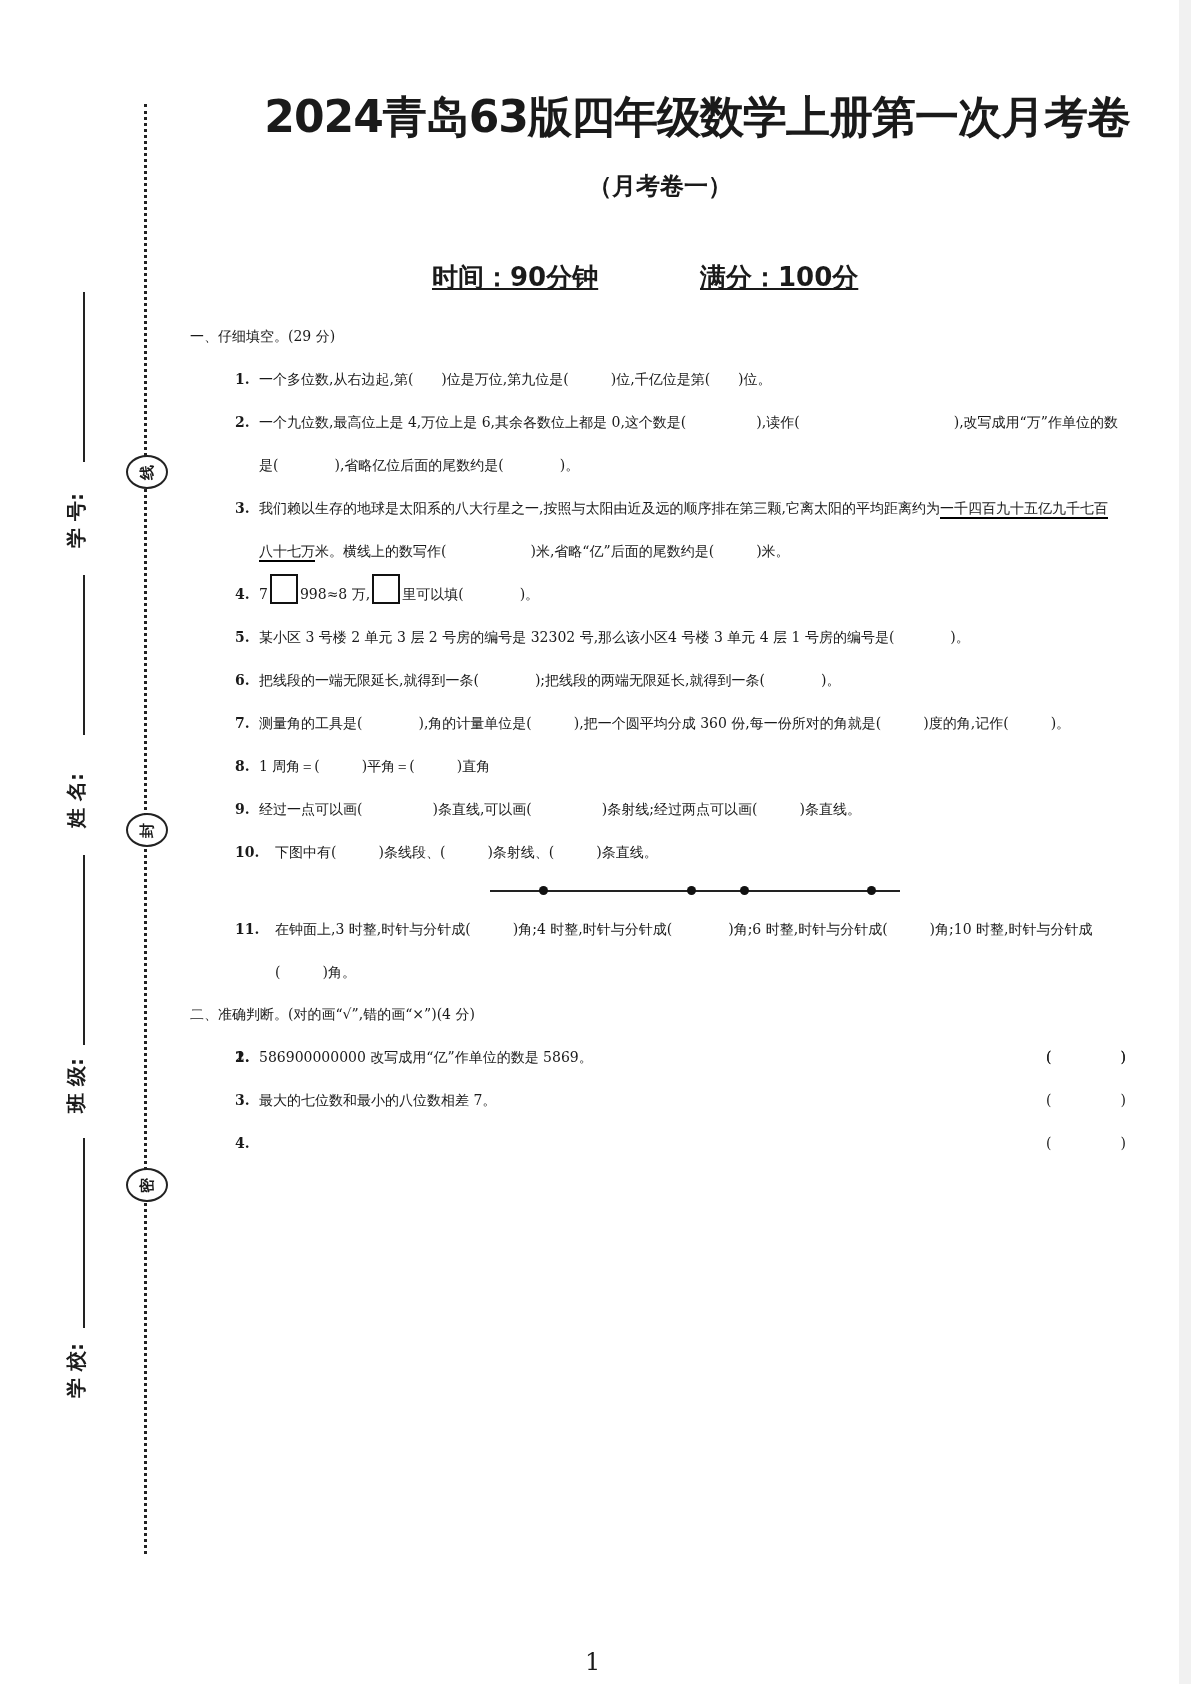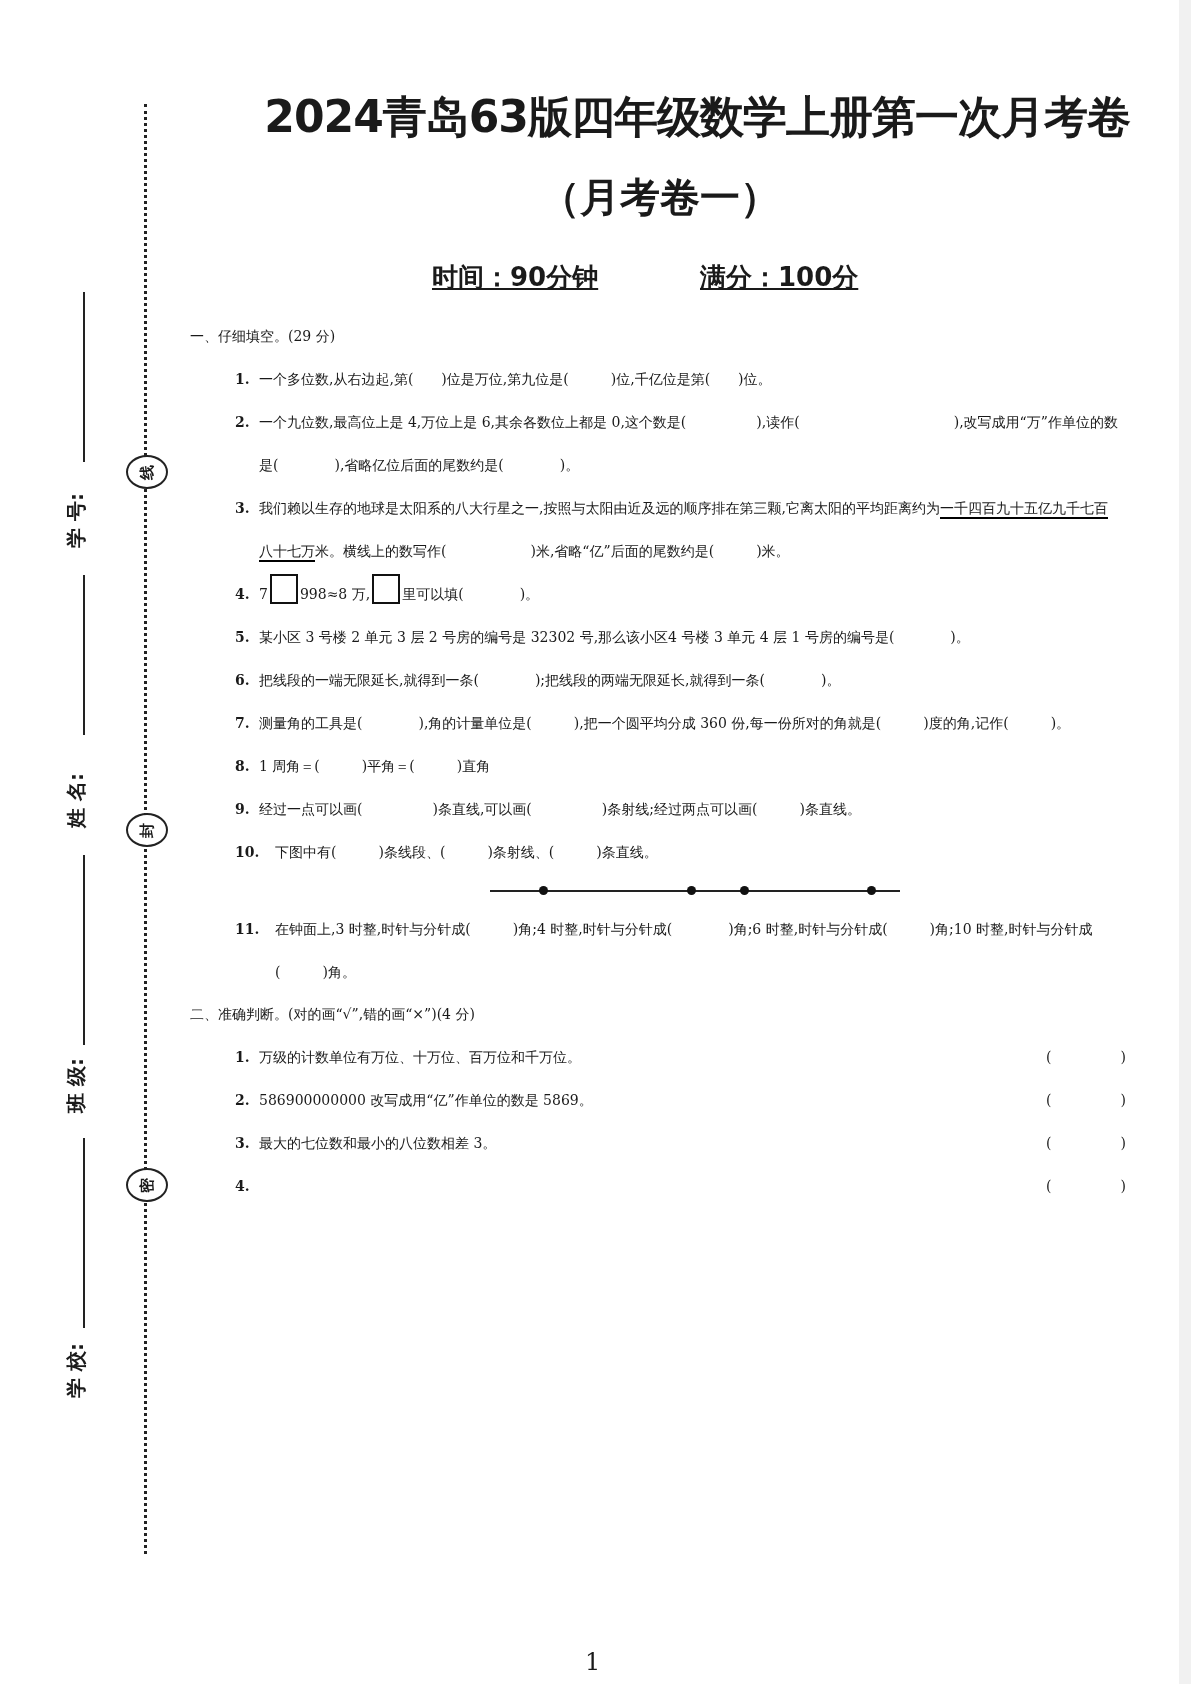--- a/index.html
+++ b/index.html
@@ -24,21 +24,21 @@
   }
   .field-label span { display: inline-block; transform: rotate(-90deg); white-space: nowrap; }
   .field-line { position: absolute; left: 83px; width: 2px; background: #222; }
 
   .title {
     position: absolute; left: 190px; top: 88px; width: 940px; text-align: right;
     font-family: "DejaVu Sans", sans-serif; font-weight: bold; font-size: 44px; letter-spacing: -1px; white-space: nowrap;
   }
   .subtitle {
     position: absolute; left: 190px; top: 170px; width: 940px; text-align: center;
-    font-family: "DejaVu Sans", sans-serif; font-weight: bold; font-size: 40px;
+    font-family: "DejaVu Sans", sans-serif; font-weight: bold; font-size: 24px;
   }
   .meta {
     position: absolute; top: 260px; font-family: "DejaVu Sans", sans-serif; font-weight: bold; font-size: 26px; text-decoration: underline;
   }
   .content { position: absolute; left: 190px; top: 316px; width: 930px; font-size: 14px; }
   .section { line-height: 40px; margin-bottom: 2px; }
   .q { position: relative; padding-left: 45px; line-height: 43px; }
   .q .num { position: absolute; left: 45px; font-weight: bold; }
   .q .txt { display: block; padding-left: 24px; }
   .q11 .txt { padding-left: 40px; }
@@ -143,37 +143,36 @@
   </div>
   <div class="q q11">
     <span class="num">11.</span>
     <span class="txt">在钟面上,3 时整,时针与分针成(　　　)角;4 时整,时针与分针成(　　　　)角;6 时整,时针与分针成(　　　)角;10 时整,时针与分针成(　　　)角。</span>
   </div>
 
   <div class="section">二、准确判断。(对的画“√”,错的画“×”)(4 分)</div>
 
   <div class="judge">
     <span class="num">1.</span>
-    <span class="txt">万级的计数单位有万位、十万位、百万位和千万位。</span>
     <span class="paren">
         <span>(</span>
         <span>)</span>
       </span>
   </div>
   <div class="judge">
     <span class="num">2.</span>
     <span class="txt">586900000000 改写成用“亿”作单位的数是 5869。</span>
     <span class="paren">
         <span>(</span>
         <span>)</span>
       </span>
   </div>
   <div class="judge">
     <span class="num">3.</span>
-    <span class="txt">最大的七位数和最小的八位数相差 3。</span>
+    <span class="txt">最大的七位数和最小的八位数相差 7。</span>
     <span class="paren">
         <span>(</span>
         <span>)</span>
       </span>
   </div>
   <div class="judge">
     <span class="num">4.</span>
     <span class="paren">
         <span>(</span>
         <span>)</span>

